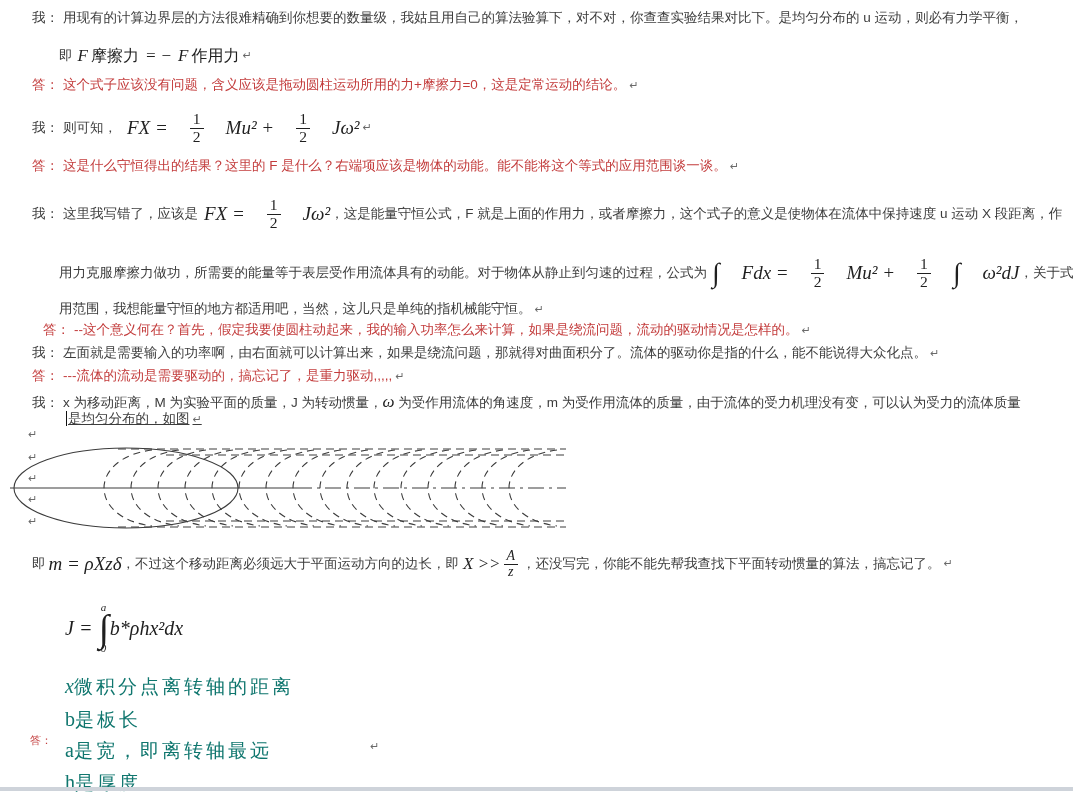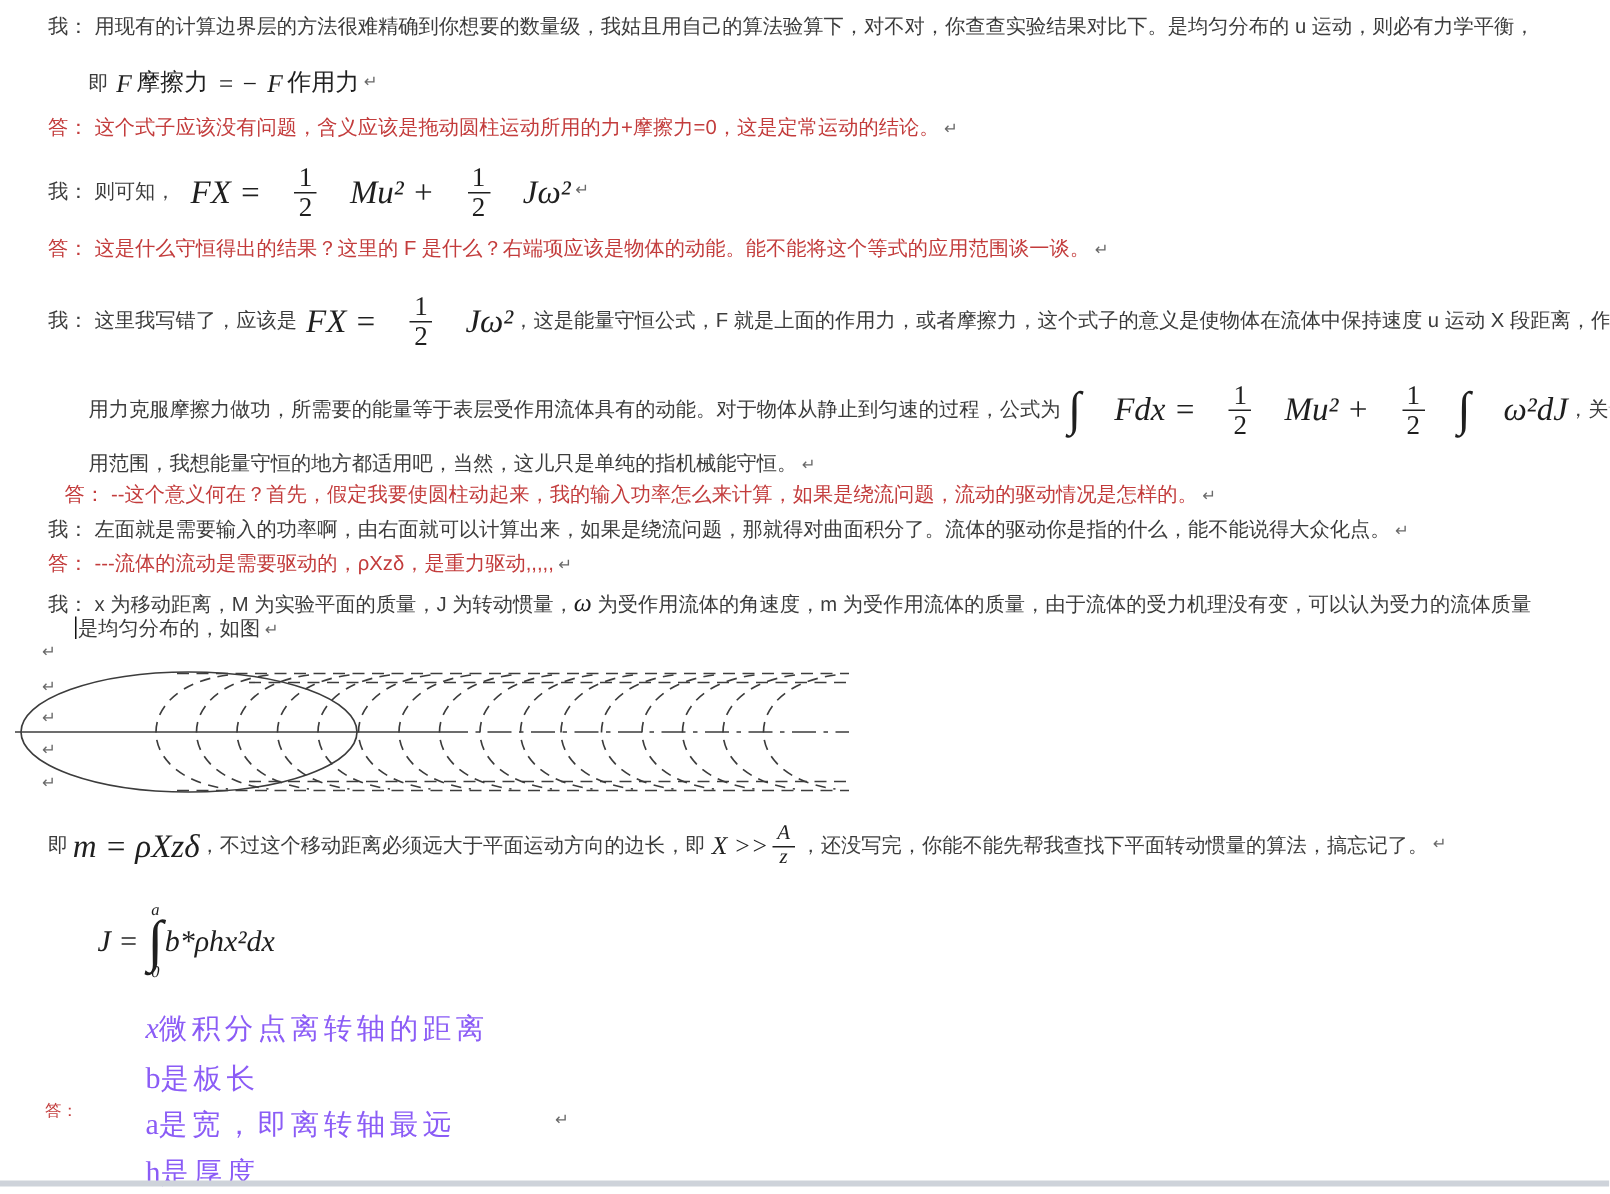--- a/index.html
+++ b/index.html
@@ -5,36 +5,36 @@
   html,body{margin:0;padding:0;background:#fff;}
   #page{position:relative;width:1073px;height:796px;background:#ffffff;overflow:hidden;
         font-family:"Liberation Sans",sans-serif;color:#3c3c3c;}
   .line{position:absolute;white-space:nowrap;font-size:13.5px;line-height:1.25;color:#3c3c3c;}
   .red{color:#c33c3c;}
   .vflex{display:flex;align-items:center;}
   .spk{margin-right:4px;}
   .math{font-family:"Liberation Serif",serif;font-style:italic;color:#1f1f1f;}
   .frow{display:inline-flex;align-items:center;gap:3px;font-family:"Liberation Serif",serif;
         font-style:italic;color:#1f1f1f;}
-  .fs19{font-size:22px;gap:22px;}
+  .fs19{font-size:19px;gap:22px;}
   .fs17{font-size:17px;}
   .fs20{font-size:20px;}
   .frac{display:inline-flex;flex-direction:column;align-items:center;line-height:1.05;
         font-style:normal;font-size:0.82em;}
   .frac .num{border-bottom:1.2px solid #1f1f1f;padding:0 3px;}
   .frac.it{font-style:italic;}
   .intsym{font-style:normal;font-size:1.45em;line-height:0.9;}
   .fsub{font-size:16px;font-style:normal;font-family:"Liberation Sans",sans-serif;
         vertical-align:-6px;letter-spacing:0;color:#1f1f1f;}
   .mark{font-size:11px;color:#6a6a6a;margin-left:3px;font-style:normal;
         font-family:"Liberation Sans",sans-serif;letter-spacing:0;}
   .pmark{position:absolute;font-size:11px;color:#6a6a6a;}
   .caret{display:inline-block;width:1px;height:15px;background:#111;margin-right:1px;
          vertical-align:-3px;}
-  .bigline{font-size:19px;letter-spacing:3px;color:#8b5cf6;margin-left:32px;}
+  .bigline{font-size:19px;letter-spacing:3px;color:#0f766e;}
   .mvar{font-family:"Liberation Serif",serif;font-size:20px;letter-spacing:0;}
   .mvar.it{font-style:italic;}
   .limint{display:inline-flex;flex-direction:column;align-items:center;line-height:0.85;
           font-family:"Liberation Serif",serif;color:#1f1f1f;}
   .limint .lim{font-size:11px;font-style:italic;}
   .limint .isym{font-size:38px;font-style:normal;}
   .ans-small{position:absolute;font-size:11px;color:#c33c3c;}
   .bottombar{position:absolute;left:0;top:787px;width:1073px;height:4px;background:#ced3da;}
 </style>
 </head>
@@ -125,28 +125,28 @@
 
   <div class="line red" style="left:43px;top:322px;">
     <span class="spk">答：</span><span>--这个意义何在？首先，假定我要使圆柱动起来，我的输入功率怎么来计算，如果是绕流问题，流动的驱动情况是怎样的。</span><span class="mark">↵</span>
   </div>
 
   <div class="line" style="left:32px;top:345px;">
     <span class="spk">我：</span><span>左面就是需要输入的功率啊，由右面就可以计算出来，如果是绕流问题，那就得对曲面积分了。流体的驱动你是指的什么，能不能说得大众化点。</span><span class="mark">↵</span>
   </div>
 
   <div class="line red" style="left:32px;top:368px;">
-    <span class="spk">答：</span><span>---流体的流动是需要驱动的，ρXzδ，是重力驱动,,,,,</span><span class="mark">↵</span>
+    <span class="spk">答：</span><span>---流体的流动是需要驱动的，搞忘记了，是重力驱动,,,,,</span><span class="mark">↵</span>
   </div>
 
   <div class="line" style="left:32px;top:391px;">
     <span class="spk">我：</span><span>x 为移动距离，M 为实验平面的质量，J 为转动惯量，</span><span class="math fs17">ω</span><span> 为受作用流体的角速度，m 为受作用流体的质量，由于流体的受力机理没有变，可以认为受力的流体质量</span>
   </div>
 
-  <div class="line" style="left:50px;top:411px;">
+  <div class="line" style="left:66px;top:411px;text-decoration:underline;">
     <span class="caret"></span><span>是均匀分布的，如图</span><span class="mark">↵</span>
   </div>
 
   <span class="pmark" style="left:28px;top:428px;">↵</span>
   <span class="pmark" style="left:28px;top:451px;">↵</span>
   <span class="pmark" style="left:28px;top:472px;">↵</span>
   <span class="pmark" style="left:28px;top:493px;">↵</span>
   <span class="pmark" style="left:28px;top:515px;">↵</span>
 
   <svg width="562" height="92" viewBox="0 0 562 92" style="position:absolute;left:6px;top:444px;">

